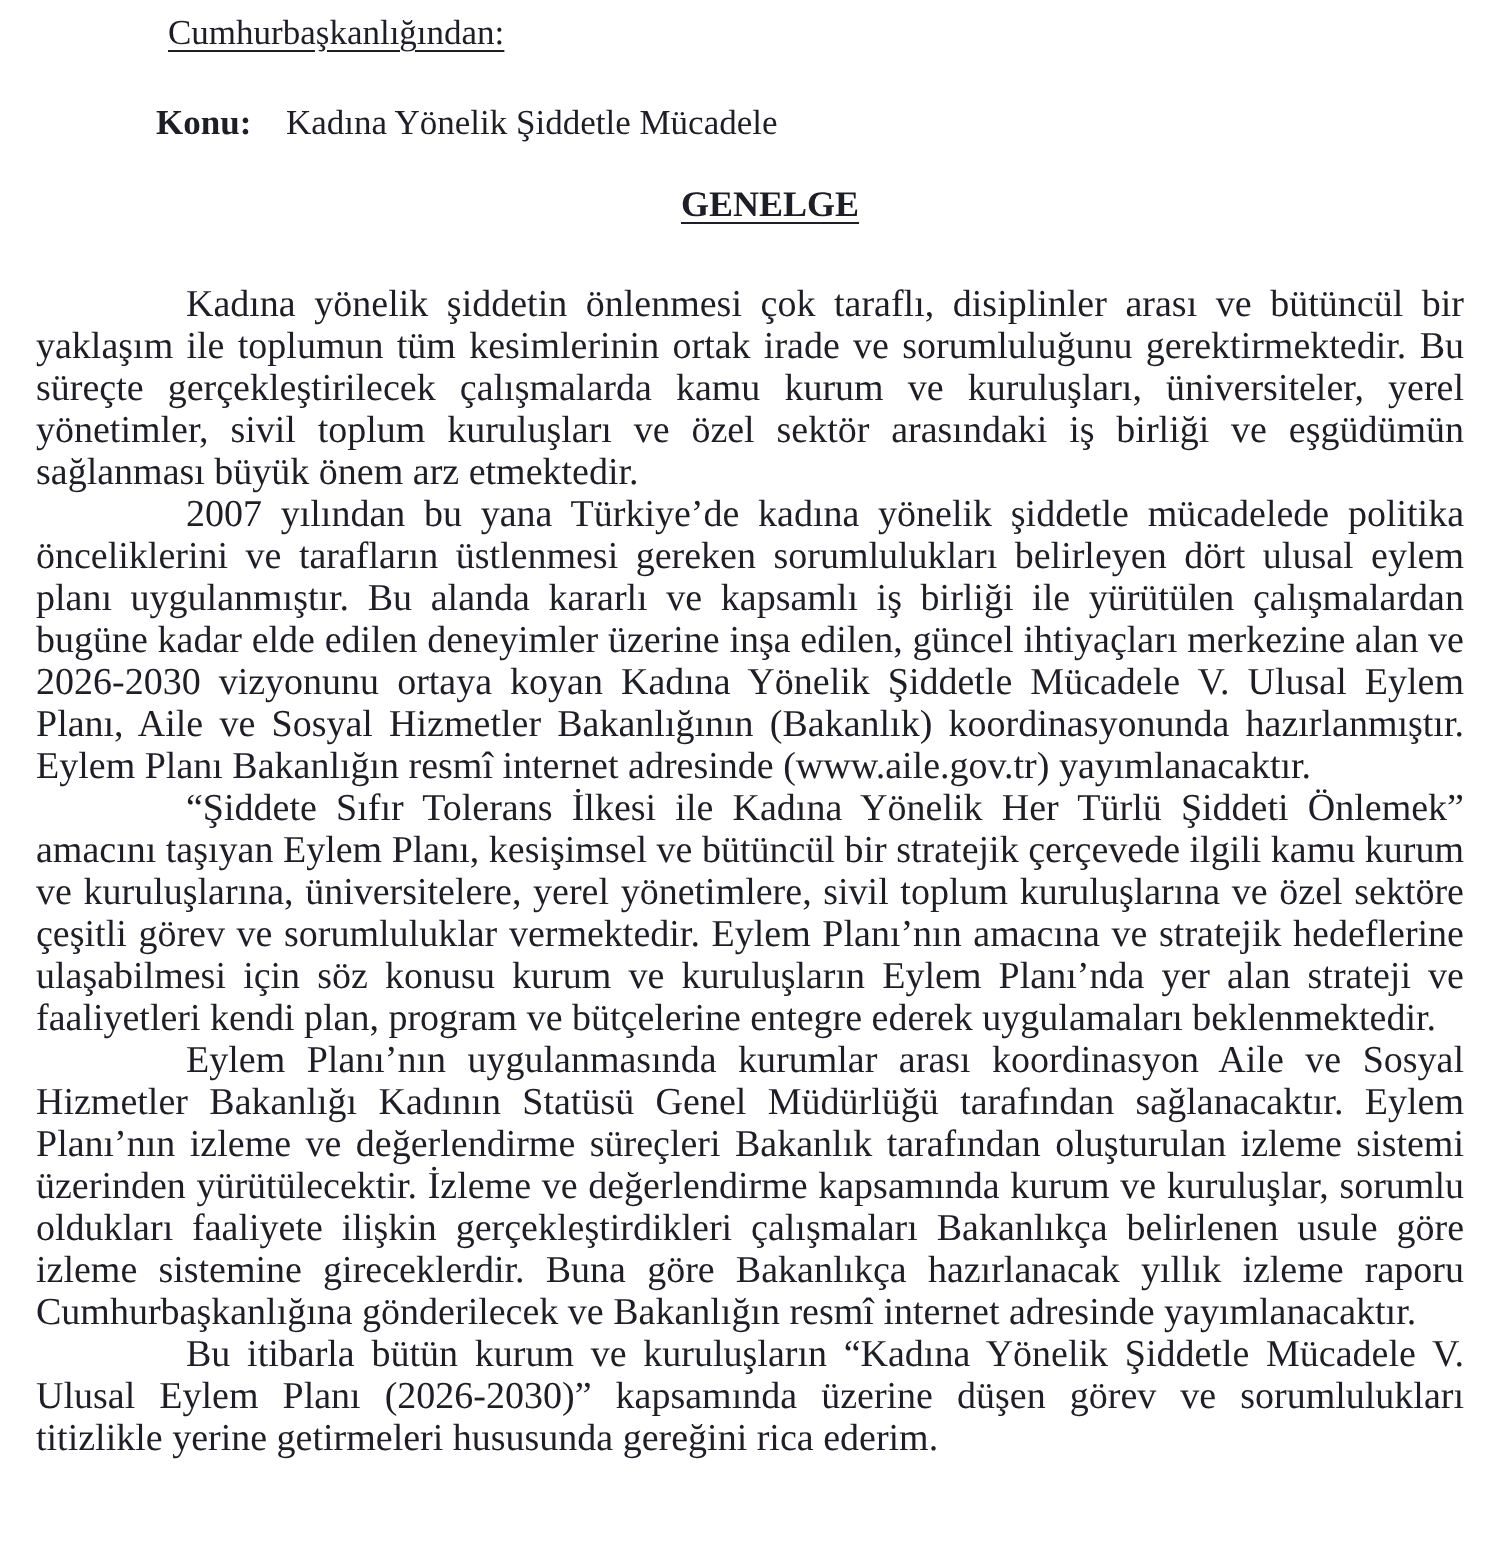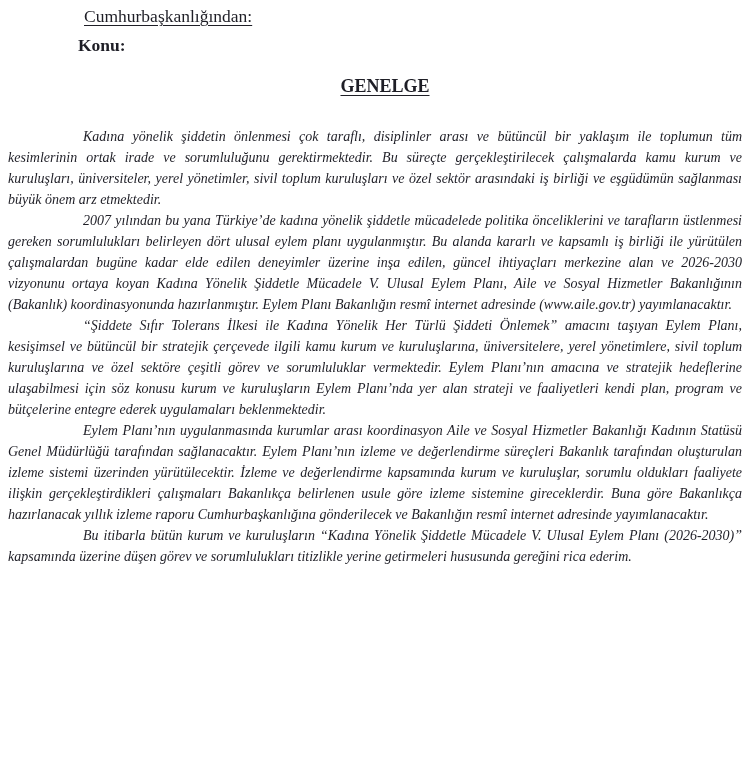--- a/index.html
+++ b/index.html
@@ -27,21 +27,21 @@
     font-size: 17.5px;
     line-height: 26px;
   }
   .from-line .issuer {
     text-decoration: underline;
     text-underline-offset: 3px;
   }
   .subject-row {
     display: flex;
     margin-left: 78px;
-    margin-top: 2px;
+    margin-top: 18px;
     font-size: 17.5px;
     line-height: 28px;
   }
   .subject-label {
     font-weight: bold;
     width: 65px;
     flex: 0 0 auto;
   }
   .subject-lines {
     flex: 1 1 auto;
@@ -61,45 +61,45 @@
   .doc-number {
     text-align: center;
     margin-top: 7px;
     font-size: 17.5px;
     line-height: 22px;
     font-weight: bold;
   }
   
   .doc-body {
     margin-top: 29px;
-    padding: 0 8px;
-    font-size: 14px;
+    padding: 0 18px;
+    font-size: 19px;
     line-height: 21px;
     text-align: justify;
-    font-style: italic;
   }
   .doc-body p {
     margin: 0;
     text-indent: 75px;
   }
 </style>
 </head>
 <body>
 
 <div class="page">
 
   <div class="doc-header">
 
     <div class="from-line">
       <span class="issuer">Cumhurbaşkanlığından:</span>
     </div>
 
     <div class="subject-row">
       <span class="subject-label">Konu:</span>
       <div class="subject-lines">
+        <div>Kadına Yönelik Şiddetle Mücadele</div>
       </div>
     </div>
 
     <div class="doc-title">
       <span class="title-text">GENELGE</span>
     </div>
 
 
   </div>
 

